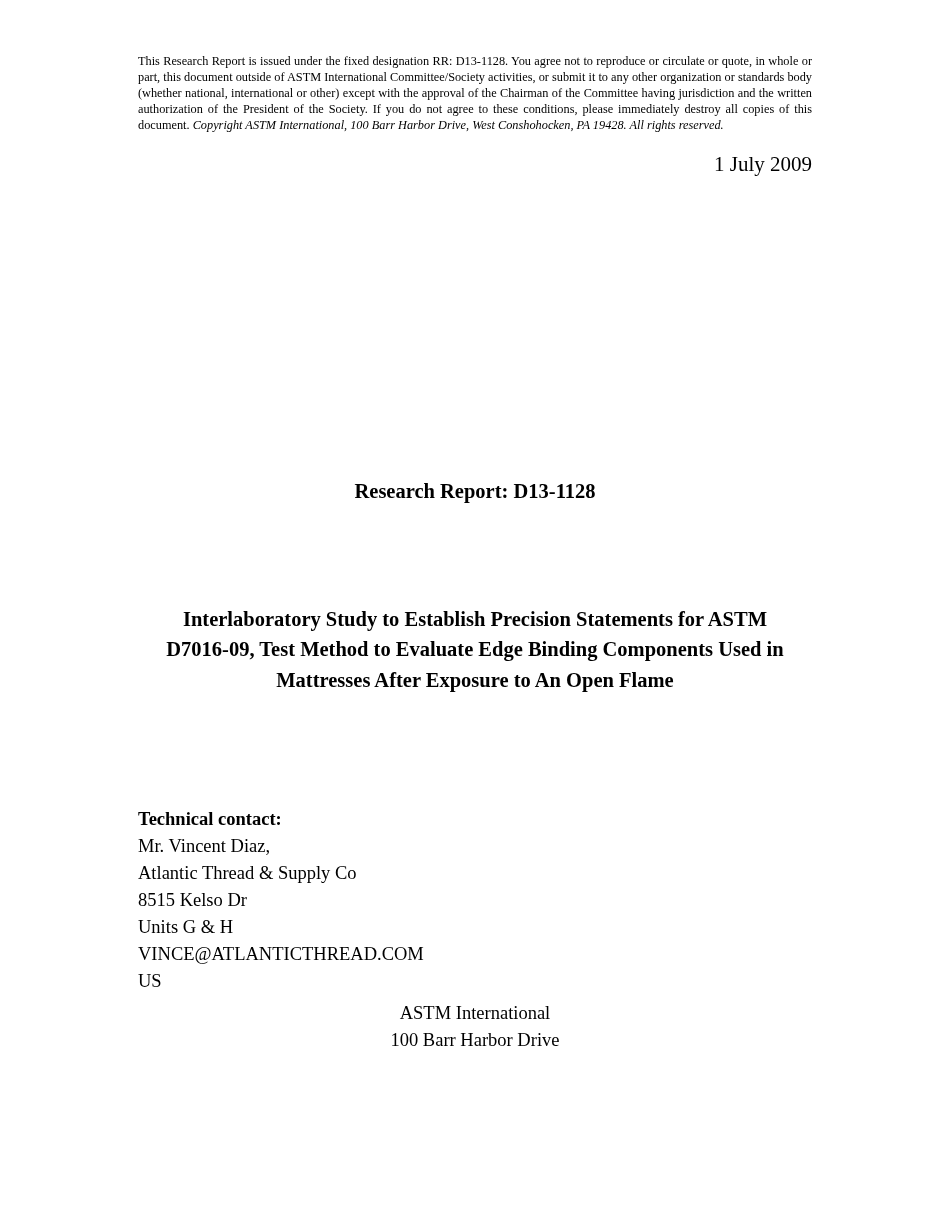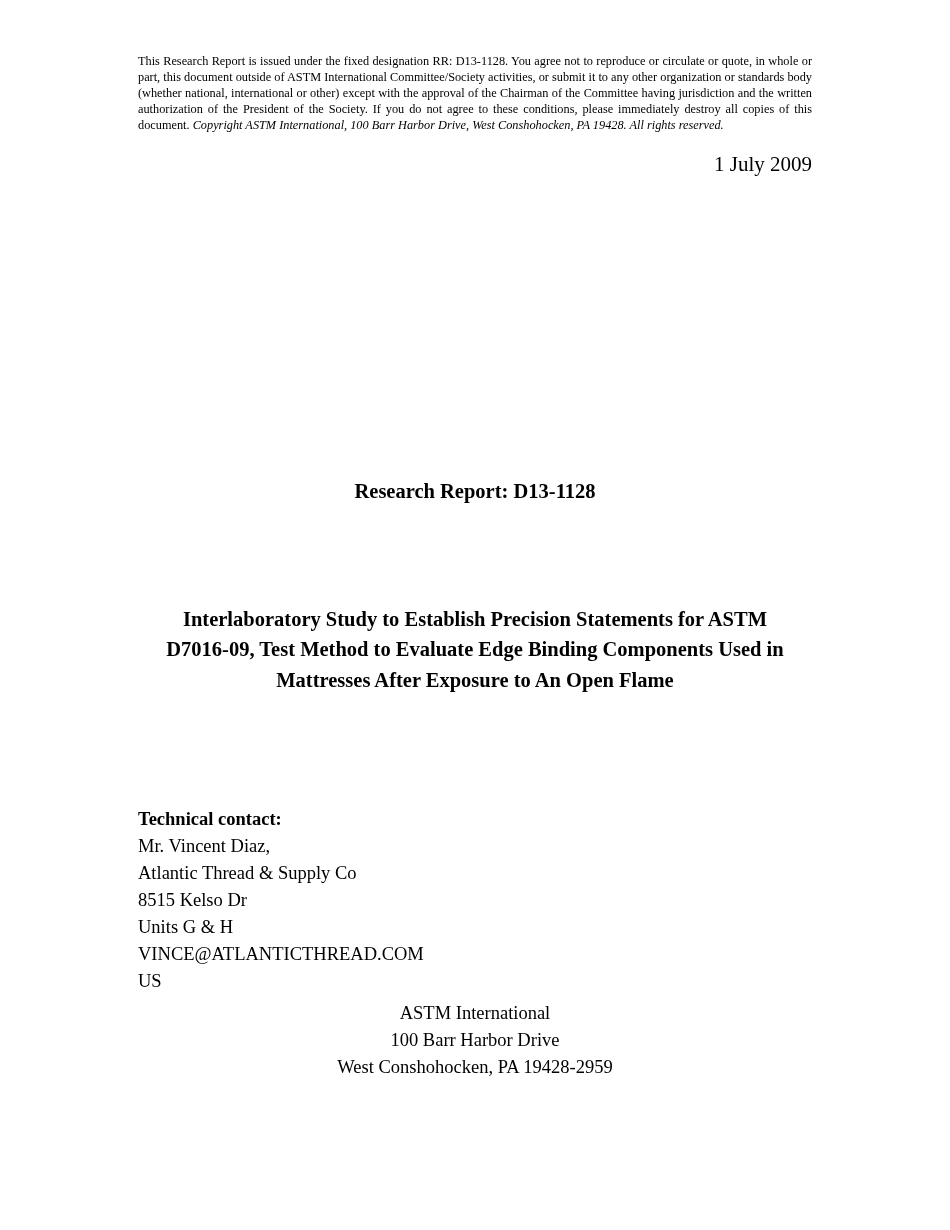--- a/index.html
+++ b/index.html
@@ -128,16 +128,15 @@
     <div>Atlantic Thread &amp; Supply Co</div>
     <div>8515 Kelso Dr</div>
     <div>Units G &amp; H</div>
     <div>VINCE@ATLANTICTHREAD.COM</div>
     <div>US</div>
   </div>
 
   <div class="footer-address">
     <div>ASTM International</div>
     <div>100 Barr Harbor Drive</div>
-    <div>West Conshohocken, PA 19428-2959</div>
   </div>
 
 </div>
 
 </body></html>

